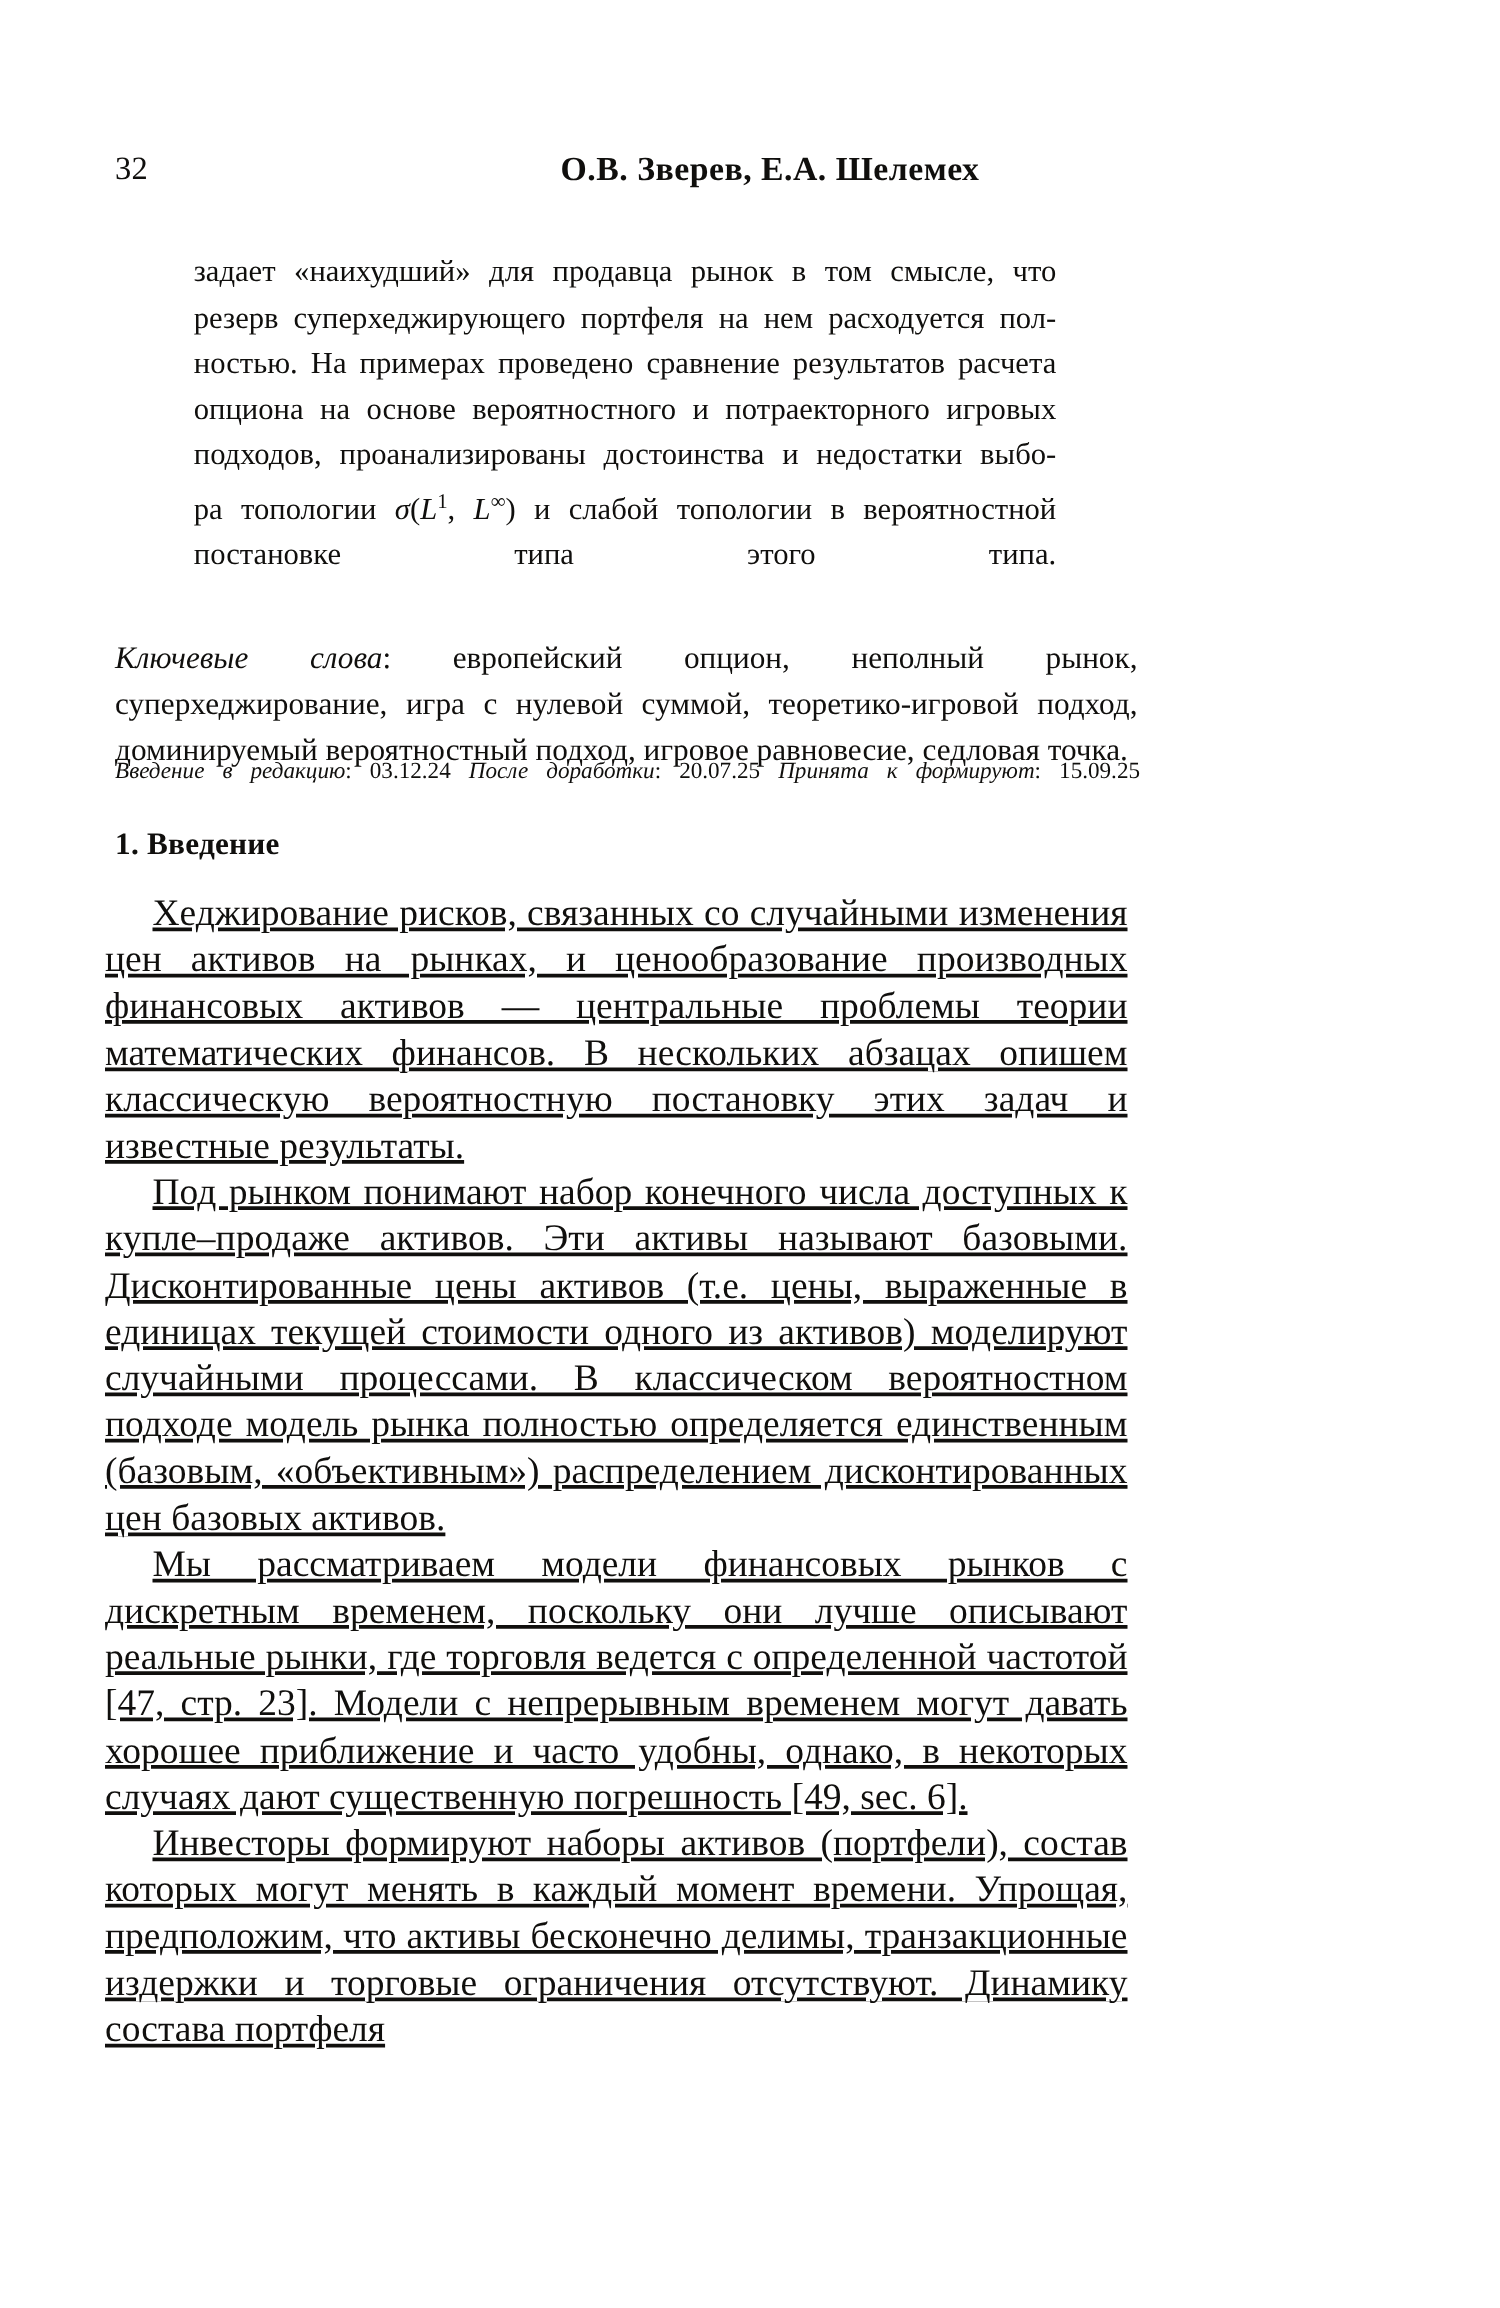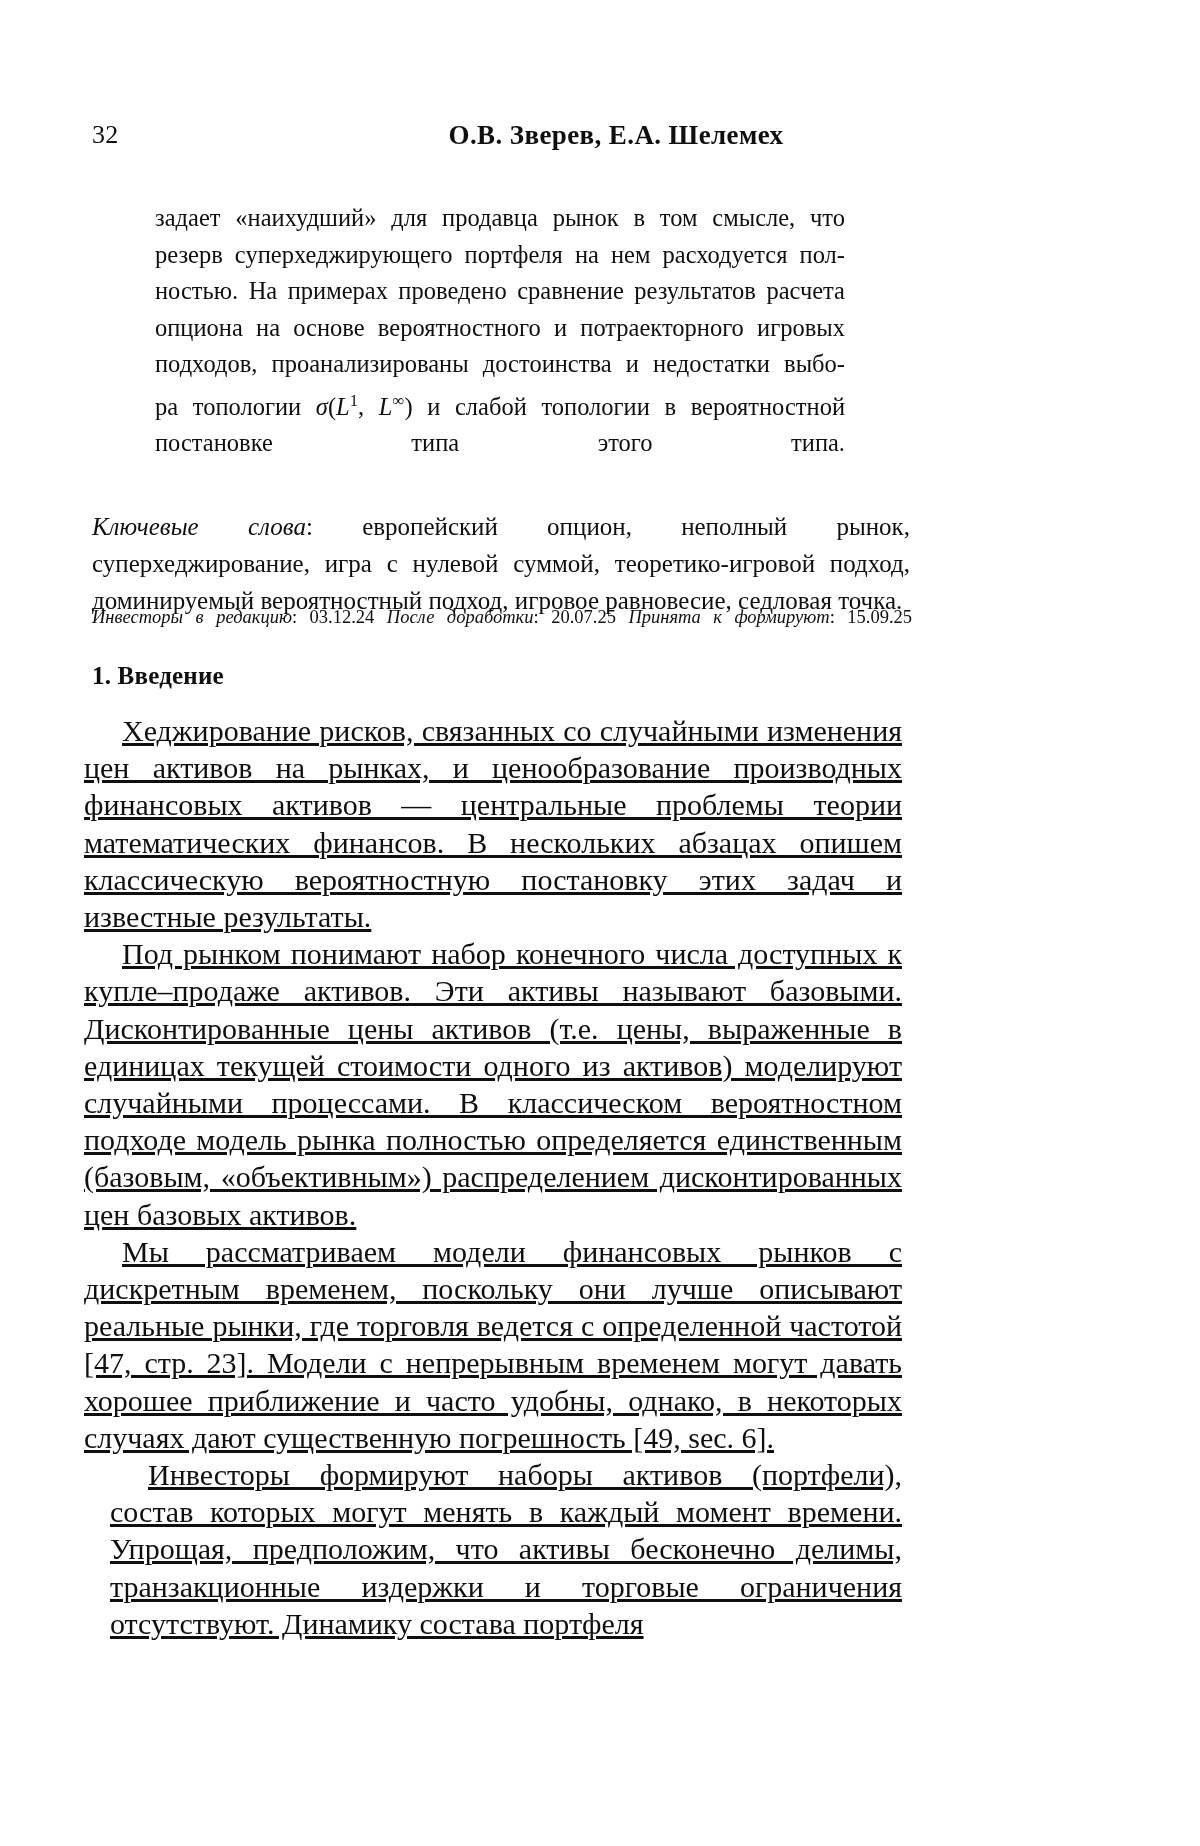--- a/index.html
+++ b/index.html
@@ -113,21 +113,20 @@
     text-align: justify;
     text-decoration: underline;
   }
   .body-text p {
     margin: 0;
     text-indent: 38px;
     text-align: justify;
   }
   .body-text p.last-para {
     text-align: justify;
-    margin-left: 26px;
   }
   .mathit {
     font-family: "Liberation Serif", "DejaVu Serif", serif;
     font-style: italic;
   }
   sup.math {
     font-size: 0.68em;
     vertical-align: super;
     font-style: normal;
   }
@@ -150,21 +149,21 @@
     <div>подходов, проанализированы достоинства и недостатки выбо-</div>
     <div>ра топологии <span class="mathit">σ</span>(<span class="mathit">L</span><sup class="math">1</sup>, <span class="mathit">L</span><sup class="math">∞</sup>) и слабой топологии в вероятностной</div>
     <div class="last-line">постановке типа этого типа.</div>
   </div>
 
   <div class="keywords">
     <i>Ключевые слова</i><span>: </span><span>европейский опцион, неполный рынок, суперхеджирование, игра с нулевой суммой, теоретико-игровой подход, доминируемый вероятностный подход, игровое равновесие, седловая точка.</span>
   </div>
 
   <div class="dates">
-    <i>Инвесторы в редакцию</i><span>: 03.12.24 </span><i>После доработки</i><span>: 20.07.25 </span><i>Принята к формируют</i><span>: 15.09.25</span>
+    <i>Введение в редакцию</i><span>: 03.12.24 </span><i>После доработки</i><span>: 20.07.25 </span><i>Принята к формируют</i><span>: 15.09.25</span>
   </div>
 
   <div class="section-title">1. Введение</div>
 
   <div class="body-text">
     <p>Хеджирование рисков, связанных со случайными изменения цен активов на рынках, и ценообразование производных финансовых активов — центральные проблемы теории математических финансов. В нескольких абзацах опишем классическую вероятностную постановку этих задач и известные результаты.</p>
     <p>Под рынком понимают набор конечного числа доступных к купле–продаже активов. Эти активы называют базовыми. Дисконтированные цены активов (т.е. цены, выраженные в единицах текущей стоимости одного из активов) моделируют случайными процессами. В классическом вероятностном подходе модель рынка полностью определяется единственным (базовым, «объективным») распределением дисконтированных цен базовых активов.</p>
     <p>Мы рассматриваем модели финансовых рынков с дискретным временем, поскольку они лучше описывают реальные рынки, где торговля ведется с определенной частотой [47, стр. 23]. Модели с непрерывным временем могут давать хорошее приближение и часто удобны, однако, в некоторых случаях дают существенную погрешность [49, sec. 6].</p>
     <p class="last-para">Инвесторы формируют наборы активов (портфели), состав которых могут менять в каждый момент времени. Упрощая, предположим, что активы бесконечно делимы, транзакционные издержки и торговые ограничения отсутствуют. Динамику состава портфеля</p>
   </div>

